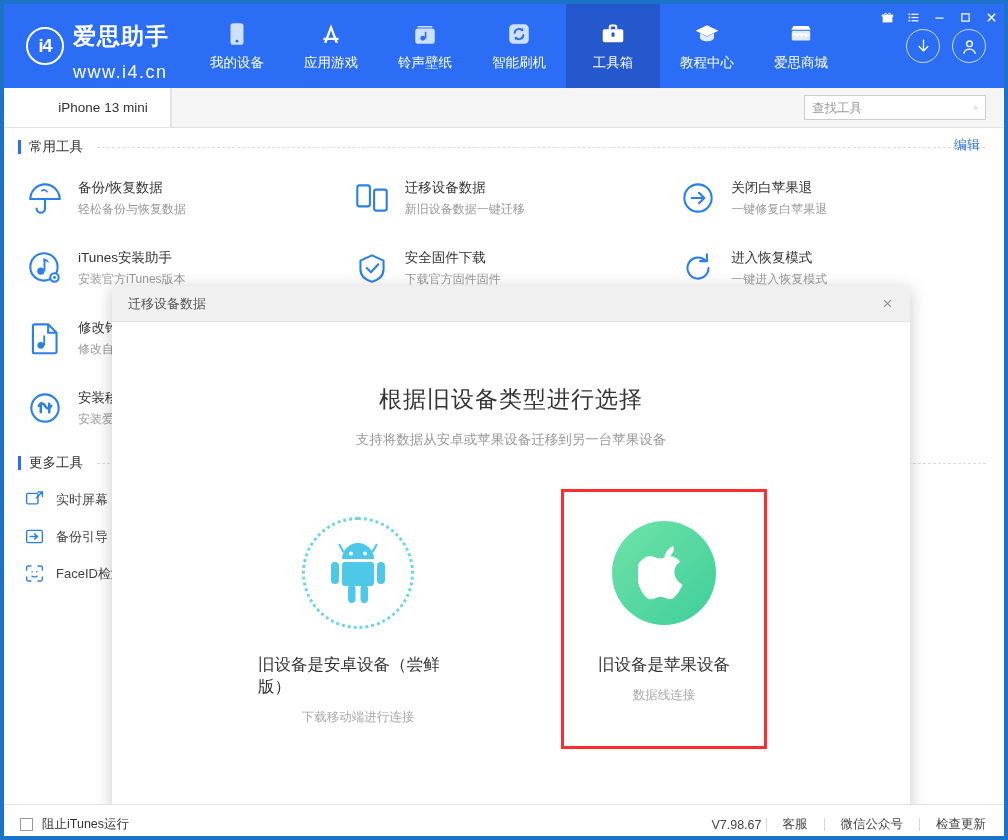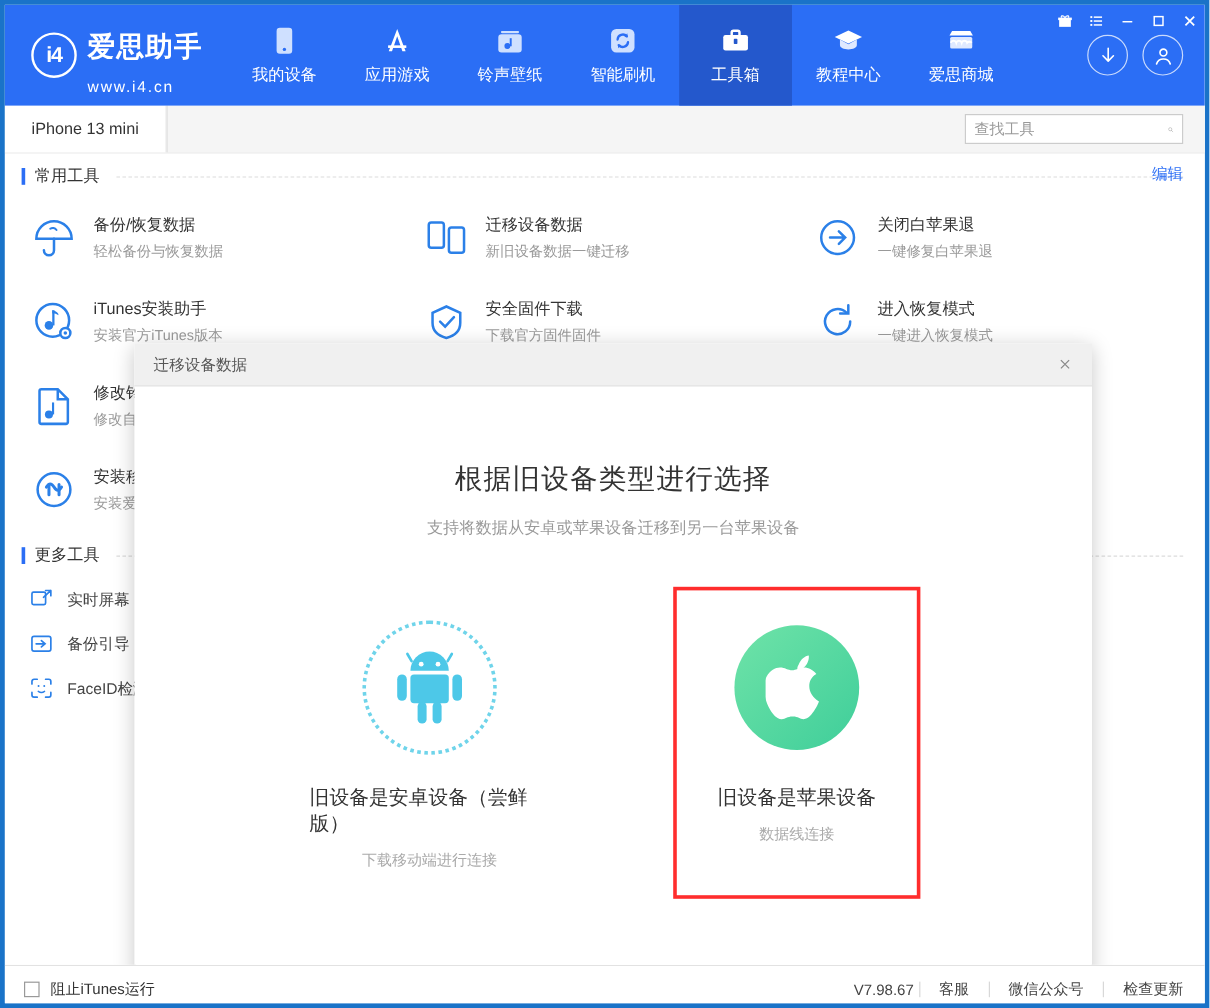--- a/index.html
+++ b/index.html
@@ -39,21 +39,21 @@
     display: flex; align-items: center; justify-content: center;
     color: #fff; font-weight: bold; font-size: 18px;
     letter-spacing: -1px;
     flex: none;
   }
   .logo-text { display: flex; flex-direction: column; line-height: 1; }
   .logo-title {
     color: #ffffff; font-size: 23px; font-weight: bold; letter-spacing: 1px; margin-top: 14px;
   }
   .logo-sub {
-    color: #ffffff; font-size: 13px; margin-top: 15px; letter-spacing: 1.5px;
+    color: #ffffff; font-size: 18px; margin-top: 15px; letter-spacing: 1.5px;
   }
   .nav {
     display: flex;
     align-items: stretch;
     flex: 1;
   }
   .nav-item {
     width: 94px;
     display: flex;
     flex-direction: column;
@@ -104,20 +104,21 @@
     background: #ffffff;
     border-bottom: 1px solid #e2e2e2;
   }
   .device-tab {
     width: 135px;
     display: flex; align-items: center; justify-content: center;
     font-size: 13.5px; color: #333;
     background: #ffffff;
     border-right: 1px solid #e2e2e2;
     cursor: pointer;
+    margin-left: 32px;
   }
   .subbar-rest {
     flex: 1;
     background: #f5f5f5;
     display: flex;
     align-items: center;
     justify-content: flex-end;
     padding-right: 18px;
     border-left: 1px solid #e6e6e6;
   }
@@ -146,21 +147,21 @@
     overflow: hidden;
   }
   .content {
     flex: 1;
     position: relative;
     padding: 10px 0 0 0;
     overflow: hidden;
   }
   .edit-link {
     position: absolute;
-    right: 18px; top: 8px;
+    right: 24px; top: 8px;
     color: #2b6ef5; font-size: 13px;
     cursor: pointer;
   }
   .sec-head {
     display: flex; align-items: center;
     padding: 0 18px 0 14px;
     margin-bottom: 6px;
     gap: 8px;
   }
   .sec-bar { width: 3px; height: 14px; background: #2b6ef5; flex: none; }

